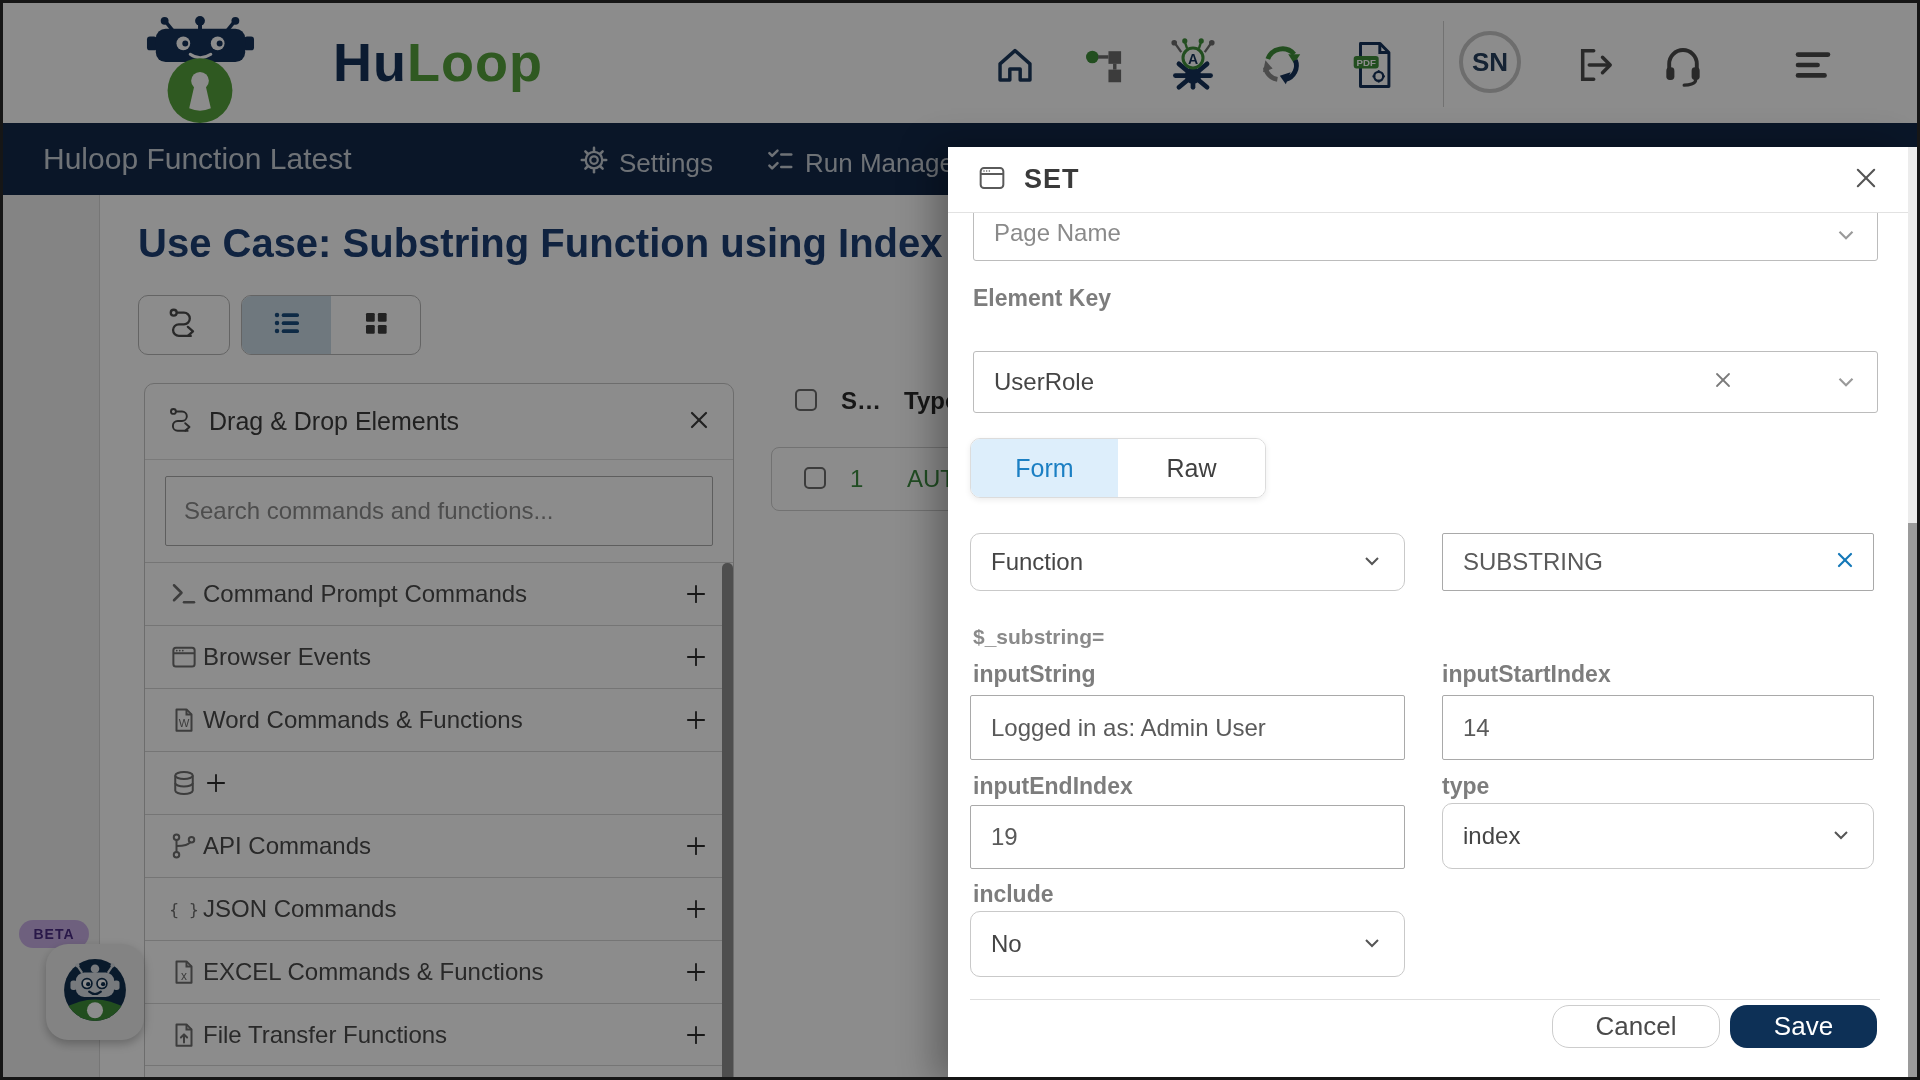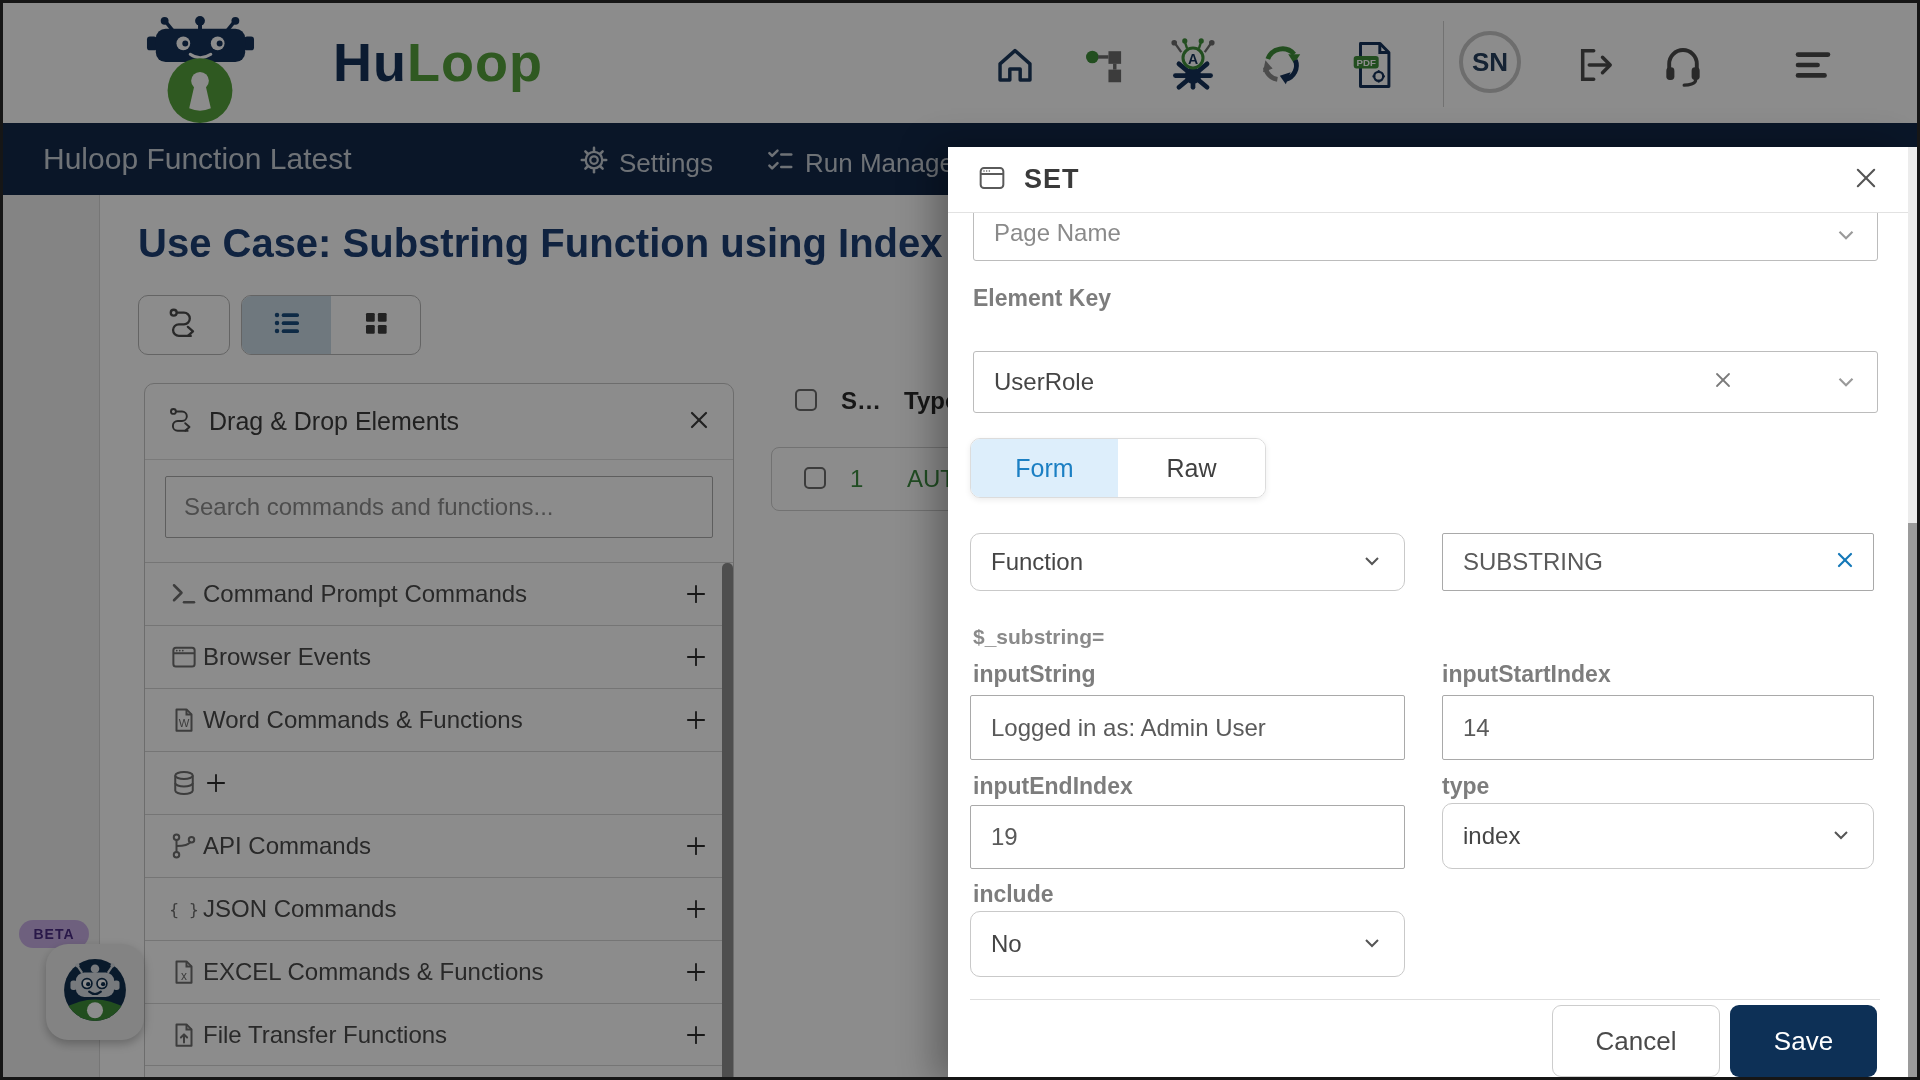--- a/index.html
+++ b/index.html
@@ -25,21 +25,21 @@
               display:flex;align-items:center;justify-content:center;cursor:pointer;}
   .seg-group{left:238px;top:292px;width:178px;height:58px;border:1px solid #b7b7b7;border-radius:10px;background:#fff;
              display:flex;overflow:hidden;}
   .seg{flex:1;display:flex;align-items:center;justify-content:center;cursor:pointer;}
   .seg.sel{background:#cadbe6;}
   
   .panel{left:141px;top:380px;width:590px;height:760px;background:#fff;border:1px solid #c6c6c6;border-radius:10px;box-sizing:border-box;}
   .panel-head{position:absolute;left:0;top:0;width:100%;height:76px;border-bottom:1px solid #dedede;box-sizing:border-box;
               display:flex;align-items:center;padding:0 22px;gap:12px;}
   .panel-title{font-size:25px;color:#3c3c3c;flex:1;}
-  .search-box{position:absolute;left:20px;top:92px;width:548px;height:62px;border:1px solid #ababab;border-radius:2px;box-sizing:border-box;}
+  .search-box{position:absolute;left:20px;top:92px;width:548px;height:70px;border:1px solid #ababab;border-radius:2px;box-sizing:border-box;}
   .search-box input{width:100%;height:100%;border:none;outline:none;font-size:24px;color:#555;padding:0 18px;box-sizing:border-box;
                     font-family:"Liberation Sans",sans-serif;background:transparent;}
   .search-box input::placeholder{color:#8d8d8d;}
   .panel-list{position:absolute;left:0px;top:178px;width:100%;}
   .panel-item{display:flex;align-items:center;height:63px;border-top:1px solid #d6d6d6;padding:0 24px;gap:4px;box-sizing:border-box;cursor:pointer;}
   .panel-item:last-child{border-bottom:1px solid #d6d6d6;}
   .pi-icon{width:30px;height:30px;flex:0 0 30px;}
   .pi-icon svg{width:30px;height:30px;}
   .pi-label{flex:1;font-size:24px;color:#4b4b4b;}
   .pi-plus{width:26px;height:26px;}
@@ -66,21 +66,21 @@
   .inp-sq{border:1px solid #a9a9a9;border-radius:2px;}
   .fld-text{position:absolute;left:20px;top:50%;transform:translateY(-50%);font-size:24px;color:#454545;white-space:nowrap;}
   .fld-text.ph{color:#8a8a8a;}
   .chev{position:absolute;right:18px;top:50%;transform:translateY(-50%);width:26px;height:26px;}
   .lbl{position:absolute;font-size:23px;font-weight:600;color:#7d7d7d;}
   .seg2{position:absolute;left:22px;top:291px;width:294px;height:58px;border:1px solid #dcdcdc;border-radius:10px;display:flex;
         overflow:hidden;box-shadow:0 2px 6px rgba(0,0,0,.08);}
   .seg2 .s{flex:1;display:flex;align-items:center;justify-content:center;font-size:25px;cursor:pointer;background:#fff;color:#404040;}
   .seg2 .s.on{background:#ddeefb;color:#1b7fc3;}
   .mod-divider{position:absolute;left:22px;top:852px;width:910px;height:1px;background:#dedede;}
-  .btn{position:absolute;top:858px;height:72px;border-radius:9px;display:flex;align-items:center;justify-content:center;
+  .btn{position:absolute;top:858px;height:43px;border-radius:17px;display:flex;align-items:center;justify-content:center;
        font-size:26px;cursor:pointer;box-sizing:border-box;}
   .btn-cancel{left:604px;width:168px;background:#fff;border:1px solid #cdcdcd;color:#4a4a4a;}
   .btn-save{left:782px;width:147px;background:#0d3056;color:#fff;}
   .xmark{cursor:pointer;}
   
   .pg-track{left:1905px;top:144px;width:15px;height:936px;background:#ececec;z-index:55;}
   .pg-thumb{left:1905px;top:520px;width:15px;height:560px;background:#9b9b9b;z-index:56;}
 </style>
 </head>
 <body>

